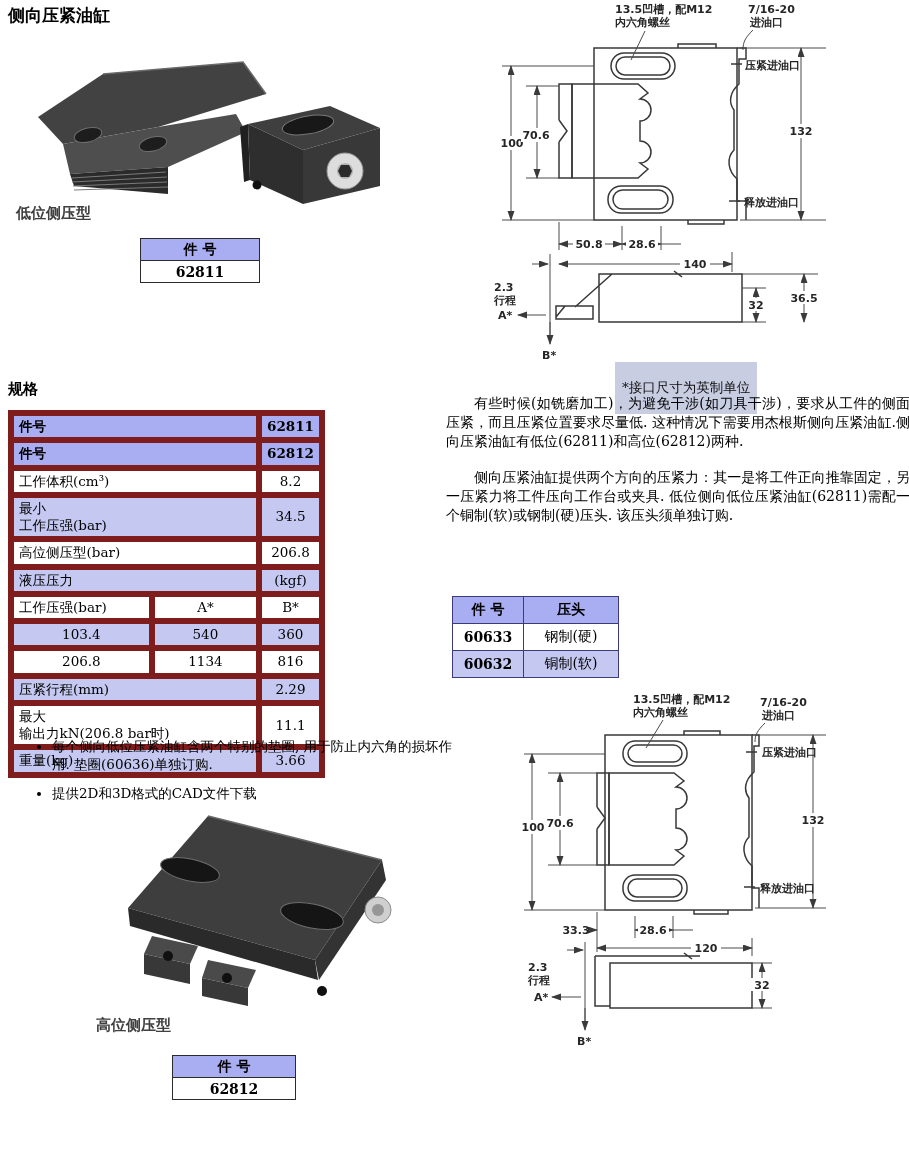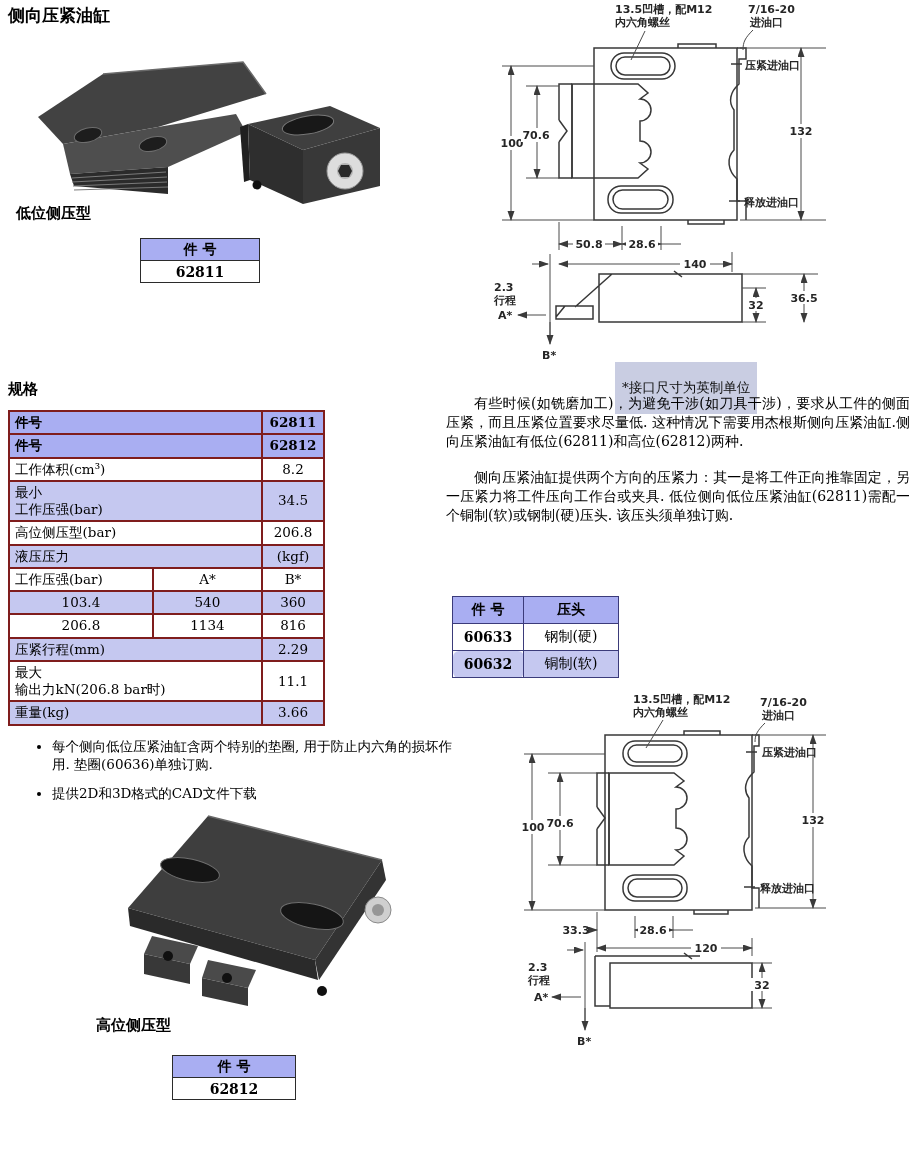--- a/index.html
+++ b/index.html
@@ -1,39 +1,39 @@
 <!DOCTYPE html>
 <html><head>
 <meta charset="utf-8">
 <style>
   html,body{margin:0;padding:0;background:#888;}
   .page{position:relative;width:909px;height:1158px;background:#ffffff;overflow:hidden;
         font-family:"DejaVu Serif",serif;color:#000;}
   .abs{position:absolute;}
   .page-title{font-family:"DejaVu Sans",sans-serif;font-weight:bold;font-size:17px;}
   .sec-title{font-family:"DejaVu Sans",sans-serif;font-weight:bold;font-size:15px;}
-  .photo-label{font-size:15px;font-weight:600;color:#000000;}
+  .photo-label{font-size:15px;font-weight:600;color:#404040;}
 
   table{border-collapse:collapse;}
   
   .ptable td{border:1px solid #2b2b2b;text-align:center;font-weight:bold;font-size:14px;
              padding:1px 4px;height:19px;}
   .ptable .hd{background:#a9aef2;}
   
   .spec{width:317px;}
-  .spec td{border:2px solid #7f1d1d;font-size:13.5px;padding:2px 5px;line-height:1.28;
+  .spec td{border:6px solid #7f1d1d;font-size:13.5px;padding:2px 5px;line-height:1.28;
            vertical-align:middle;}
   .spec .ctr{text-align:center;}
   .blue{background:#c5c8f0;}
   .hdrblue{background:#a9aef2;font-weight:bold;}
   .ml{white-space:pre-line;}
   
   .htable td{border:1px solid #3b3b7a;font-size:14px;text-align:center;padding:3px 8px;height:20px;}
   .htable .hd{background:#a9aef2;font-weight:bold;}
-  .htable .pn{font-weight:bold;border-radius:6px;}
+  .htable .pn{font-weight:bold;}
 
   .bullets{margin:0;padding-left:22px;width:408px;}
   .bullets li{font-size:13.5px;line-height:1.3;margin:12px 0 3px 0;}
 
   .rc{width:464px;}
   .rc p{font-size:14px;line-height:19px;margin:0 0 17px 0;text-align:justify;text-indent:2em;}
   .rc p.imp{font-family:"DejaVu Sans",sans-serif;font-weight:bold;text-indent:0;}
 
   .unitnote{background:#c9cde2;font-size:13.5px;padding:17px 7px;color:#101010;}
 

